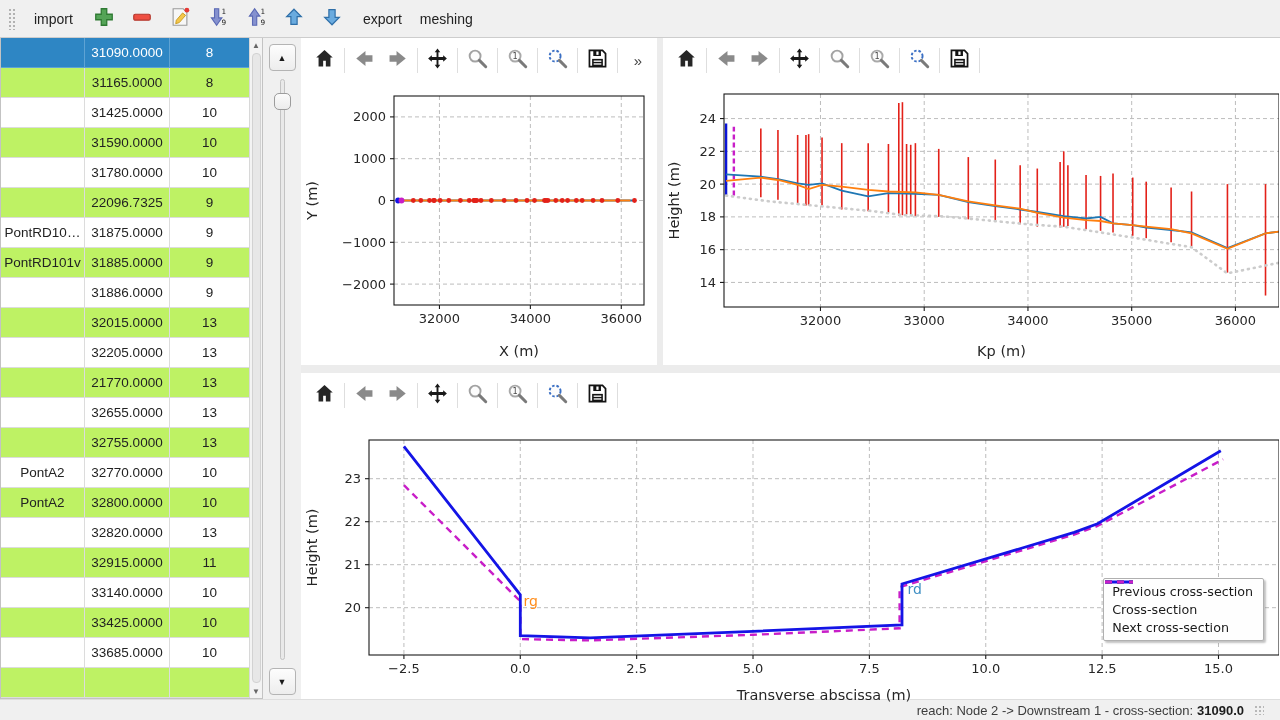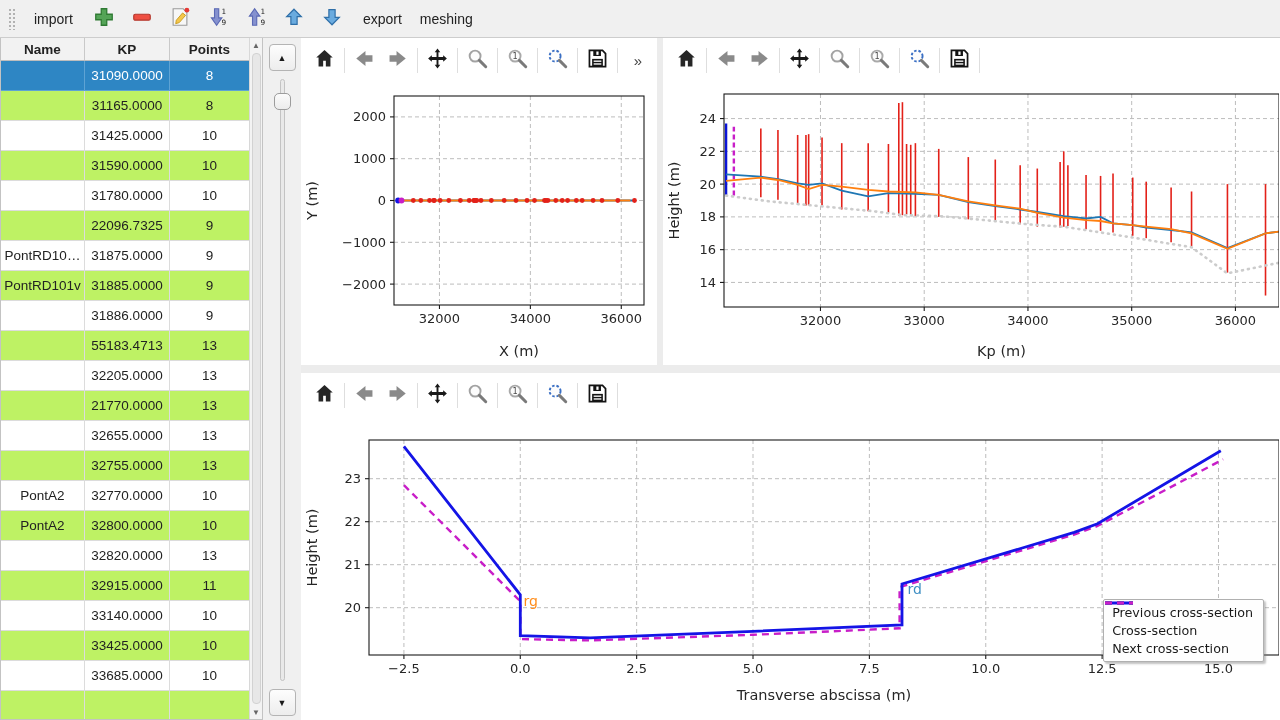--- a/index.html
+++ b/index.html
@@ -149,25 +149,20 @@
       </div>
     <div class="tb-gap"></div>
     <div class="tb-text">export</div>
     <div class="tb-text">meshing</div>
   </div>
 
   <div class="main">
 
     <div class="left-panel">
       <div class="table">
-        <div class="thead">
-          <div class="th col-name">Name</div>
-          <div class="th col-kp">KP</div>
-          <div class="th col-pts">Points</div>
-        </div>
         <div class="tbody" id="table-body">
             <div class="tr selected">
               <div class="td col-name"></div>
               <div class="td col-kp">31090.0000</div>
               <div class="td col-pts">8</div>
             </div>
             <div class="tr alt">
               <div class="td col-name"></div>
               <div class="td col-kp">31165.0000</div>
               <div class="td col-pts">8</div>
@@ -202,21 +197,21 @@
               <div class="td col-kp">31885.0000</div>
               <div class="td col-pts">9</div>
             </div>
             <div class="tr">
               <div class="td col-name"></div>
               <div class="td col-kp">31886.0000</div>
               <div class="td col-pts">9</div>
             </div>
             <div class="tr alt">
               <div class="td col-name"></div>
-              <div class="td col-kp">55183.4713</div>
+              <div class="td col-kp">32015.0000</div>
               <div class="td col-pts">13</div>
             </div>
             <div class="tr">
               <div class="td col-name"></div>
               <div class="td col-kp">32205.0000</div>
               <div class="td col-pts">13</div>
             </div>
             <div class="tr alt">
               <div class="td col-name"></div>
               <div class="td col-kp">21770.0000</div>
@@ -687,13 +682,18 @@
                   <line x1="1" y1="3" x2="29" y2="3" stroke="#c81ec8" stroke-width="3" stroke-dasharray="7 5"></line>
                 </svg>
                 <span>Next cross-section</span>
               </div>
             </div>
         </div>
       </div>
     </div>
   </div>
 
+  <div class="statusbar">
+    <span>reach: Node 2 -&gt; Downstream 1 - cross-section:</span>
+    <b>31090.0</b>
+    <div class="resize-grip"></div>
+  </div>
 </div>
 
 </body></html>

